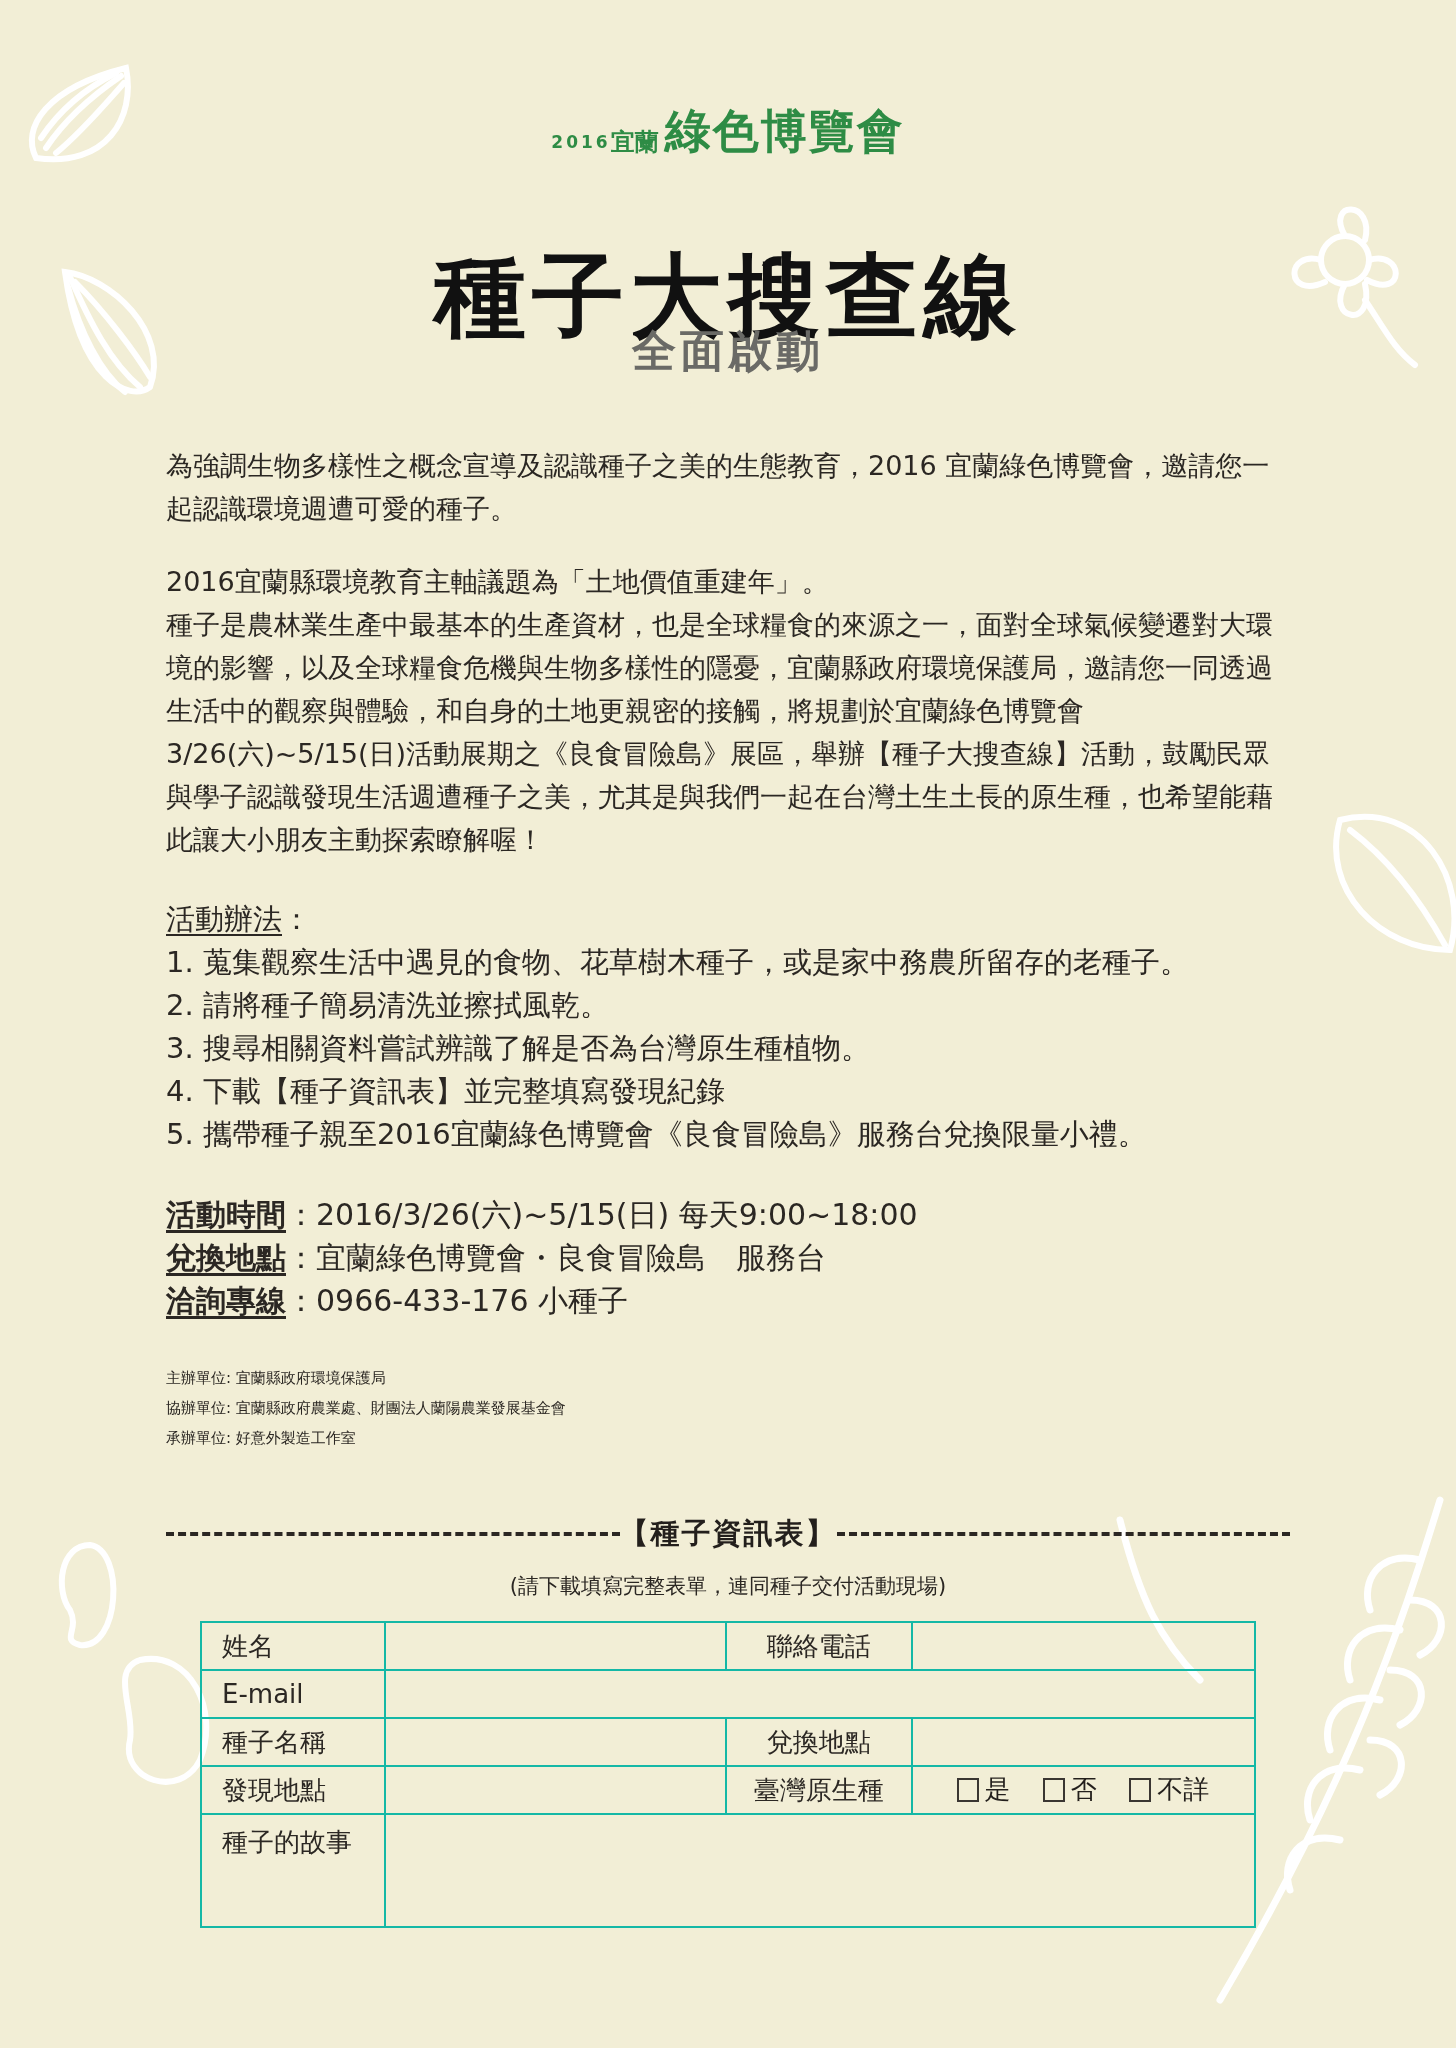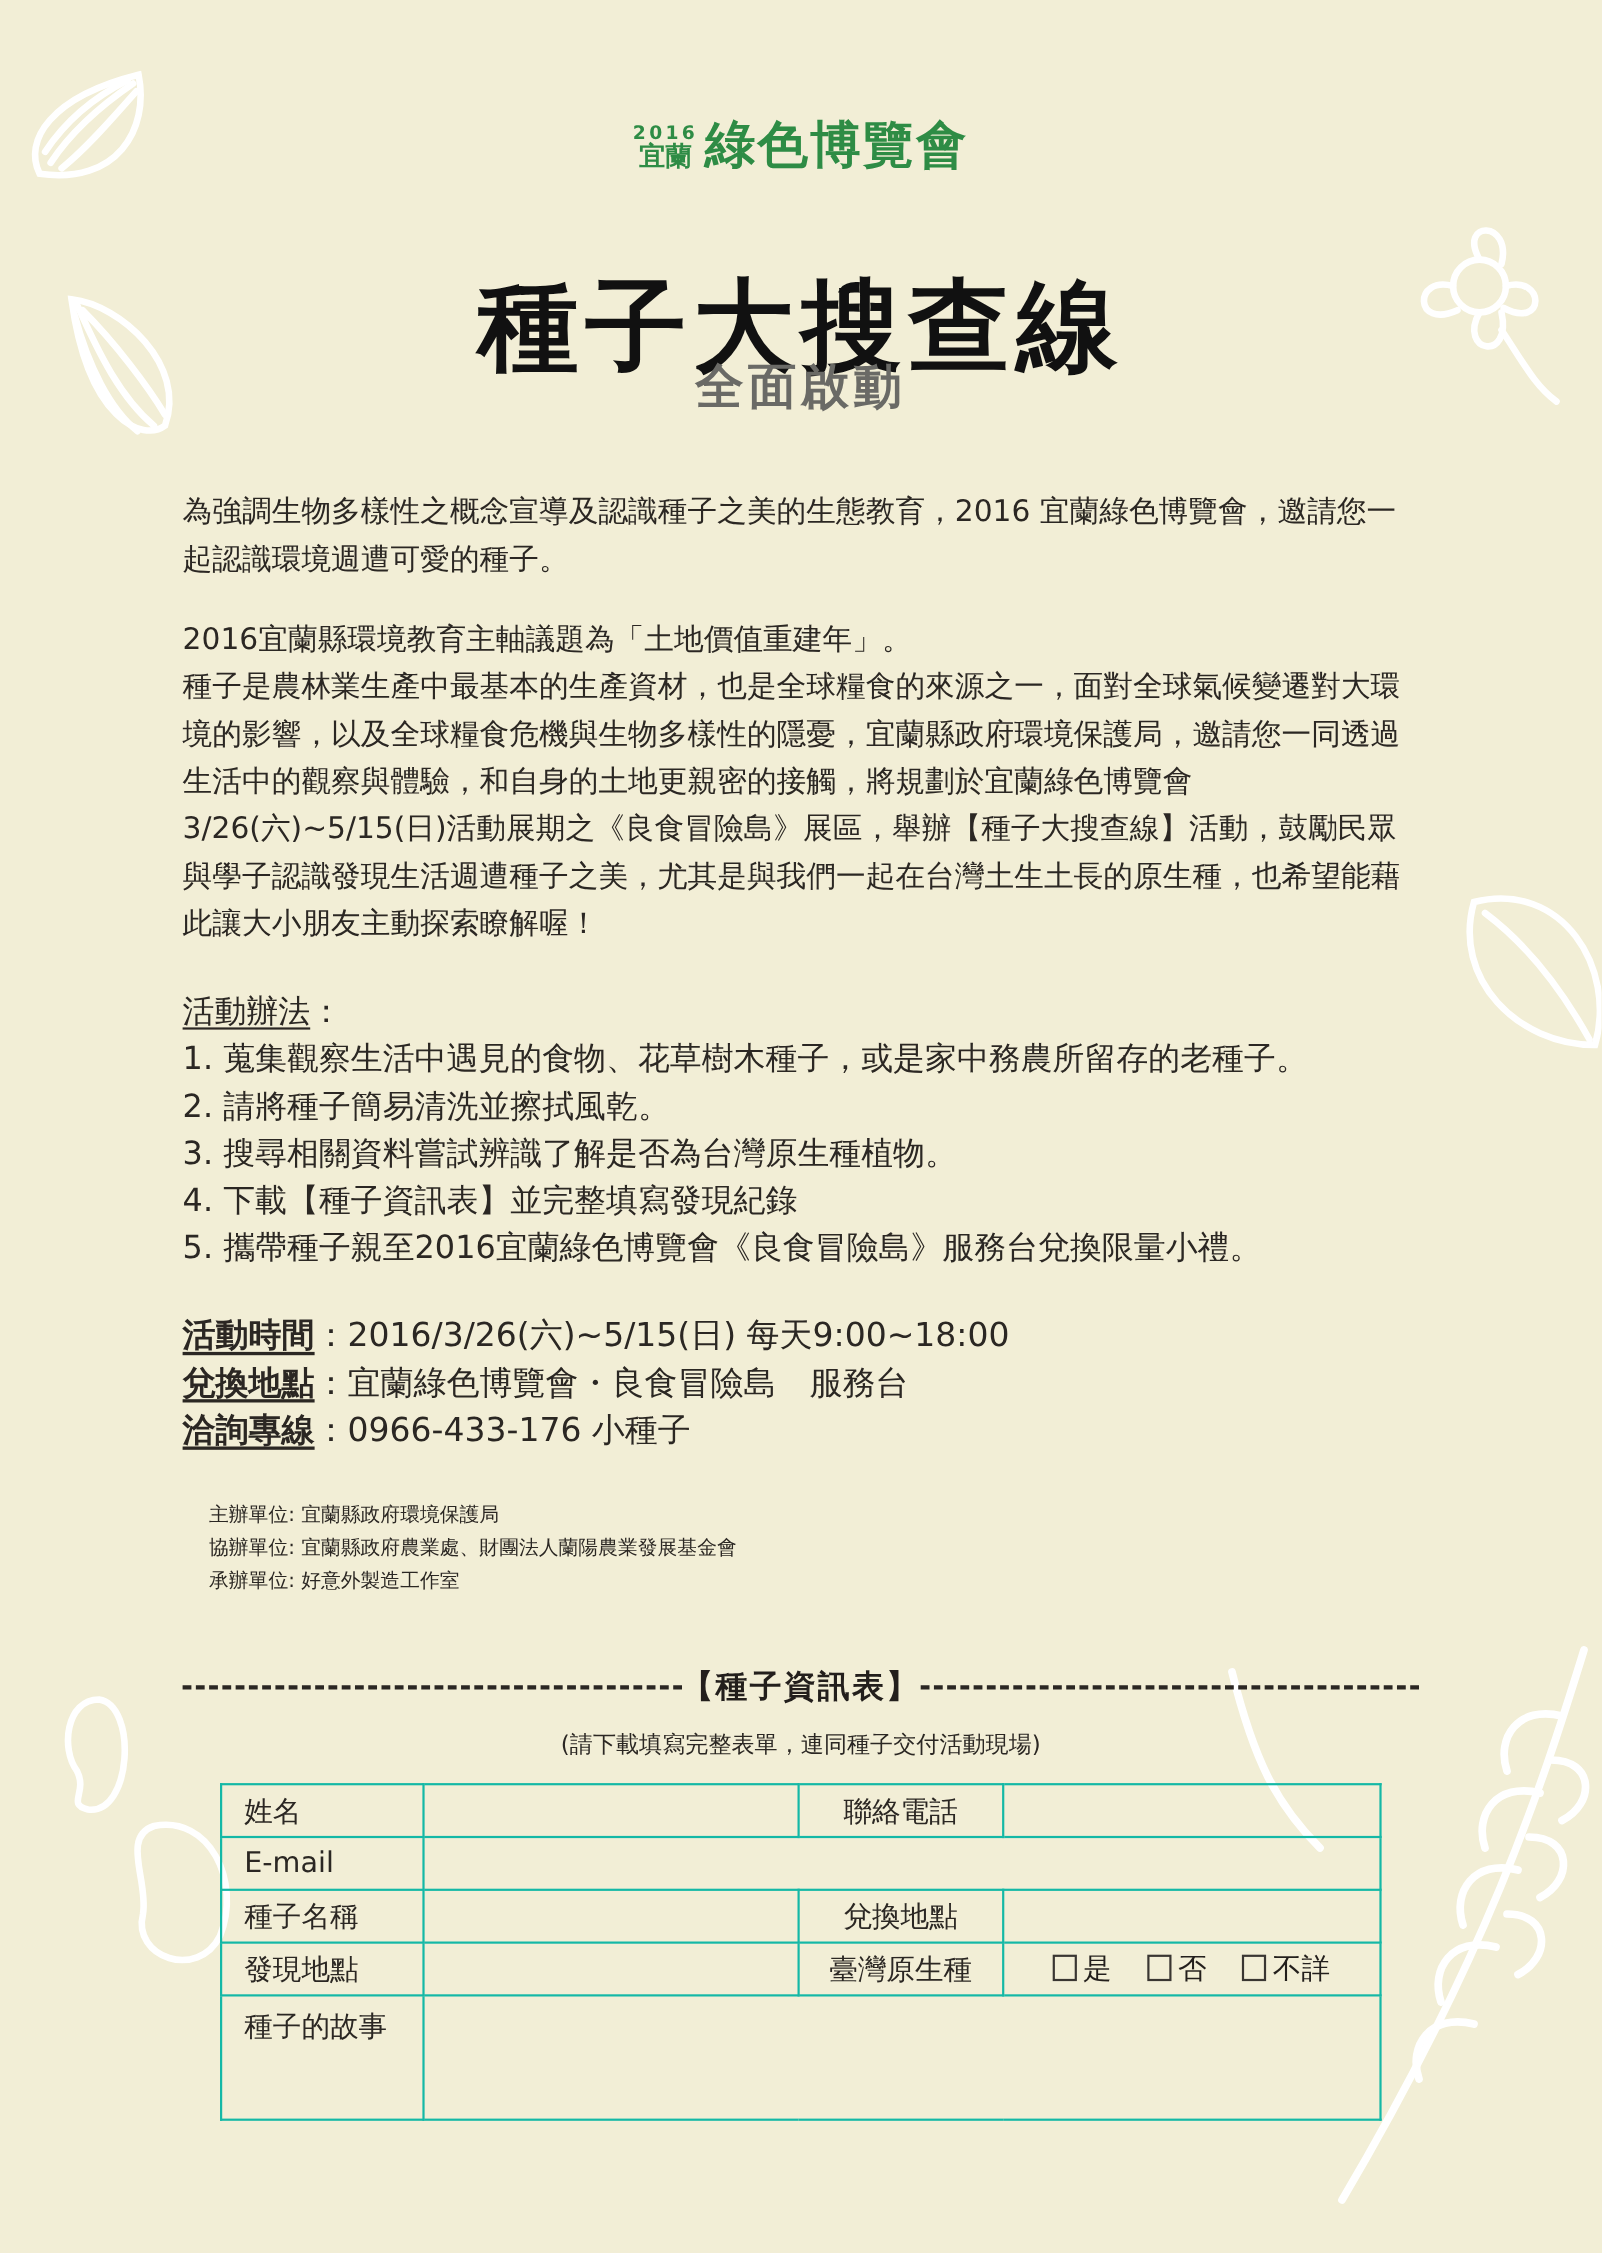--- a/index.html
+++ b/index.html
@@ -5,40 +5,40 @@
   html, body { margin: 0; padding: 0; }
   body {
     width: 1456px; height: 2048px; position: relative; overflow: hidden;
     background: #f2eed6;
     font-family: "DejaVu Sans", "Liberation Sans", sans-serif;
     color: #231f1c;
   }
   .deco { position: absolute; pointer-events: none; }
   .logo { position: absolute; left: 0; right: 0; top: 108px; text-align: center; color: #2e8c45; }
   .logo-row1 { display: inline-flex; align-items: flex-end; gap: 6px; }
-  .logo-year-block { display: flex; flex-direction: column; align-items: center; font-weight: bold; line-height: 1; }
+  .logo-year-block { display: flex; flex-direction: row; align-items: center; font-weight: bold; line-height: 1; }
   .logo-year { font-size: 17px; letter-spacing: 3px; }
   .logo-place { font-size: 24px; }
   .logo-name { font-size: 46px; font-weight: bold; line-height: 1; letter-spacing: 2px; }
   .logo-en { font-size: 23px; font-weight: bold; letter-spacing: 2px; margin-top: 2px; }
 
   .title { position: absolute; left: 0; right: 0; top: 235px; text-align: center;
     font-family: "DejaVu Serif", "Liberation Serif", serif; font-size: 92px; font-weight: bold; letter-spacing: 6px; color: #111; }
   .subtitle { position: absolute; left: 0; right: 0; top: 322px; text-align: center;
     font-family: "DejaVu Serif", "Liberation Serif", serif; font-size: 44px; font-weight: bold; letter-spacing: 4px; color: #6a6a66; }
 
   .content { position: absolute; left: 166px; width: 1130px; font-size: 27px; line-height: 43px; color: #2b2723; }
   .p1 { top: 444px; }
   .p2 { top: 560px; }
   .p2 p, .p1 p { margin: 0; }
   .method { top: 898px; font-size: 29px; line-height: 43px; }
   .method .heading { text-decoration: underline; text-underline-offset: 5px; }
   .info { top: 1193px; font-size: 30px; line-height: 43px; }
   .info .lbl { text-decoration: underline; text-underline-offset: 5px; font-weight: bold; }
-  .org { top: 1363px; font-size: 18px; line-height: 30px; margin-left: 24px; }
+  .org { top: 1363px; font-size: 15px; line-height: 30px; }
 
   .divider { position: absolute; left: 166px; width: 1124px; top: 1514px; display: flex; align-items: center; gap: 0; }
   .dash { flex: 1; border-top: 4px dashed #2b2723; height: 0; }
   .divider-title { font-size: 29px; font-weight: bold; letter-spacing: 2px; }
   .note { position: absolute; left: 0; right: 0; top: 1572px; text-align: center; font-size: 21px; color: #2b2723; }
 
   table.form { position: absolute; left: 200px; top: 1621px; width: 1056px; border-collapse: collapse; font-size: 26px; }
   table.form td { border: 2px solid #14b8a6; height: 46px; padding: 0 20px; vertical-align: middle; }
   table.form td.label { color: #2b2723; }
   table.form td.center { text-align: center; }

